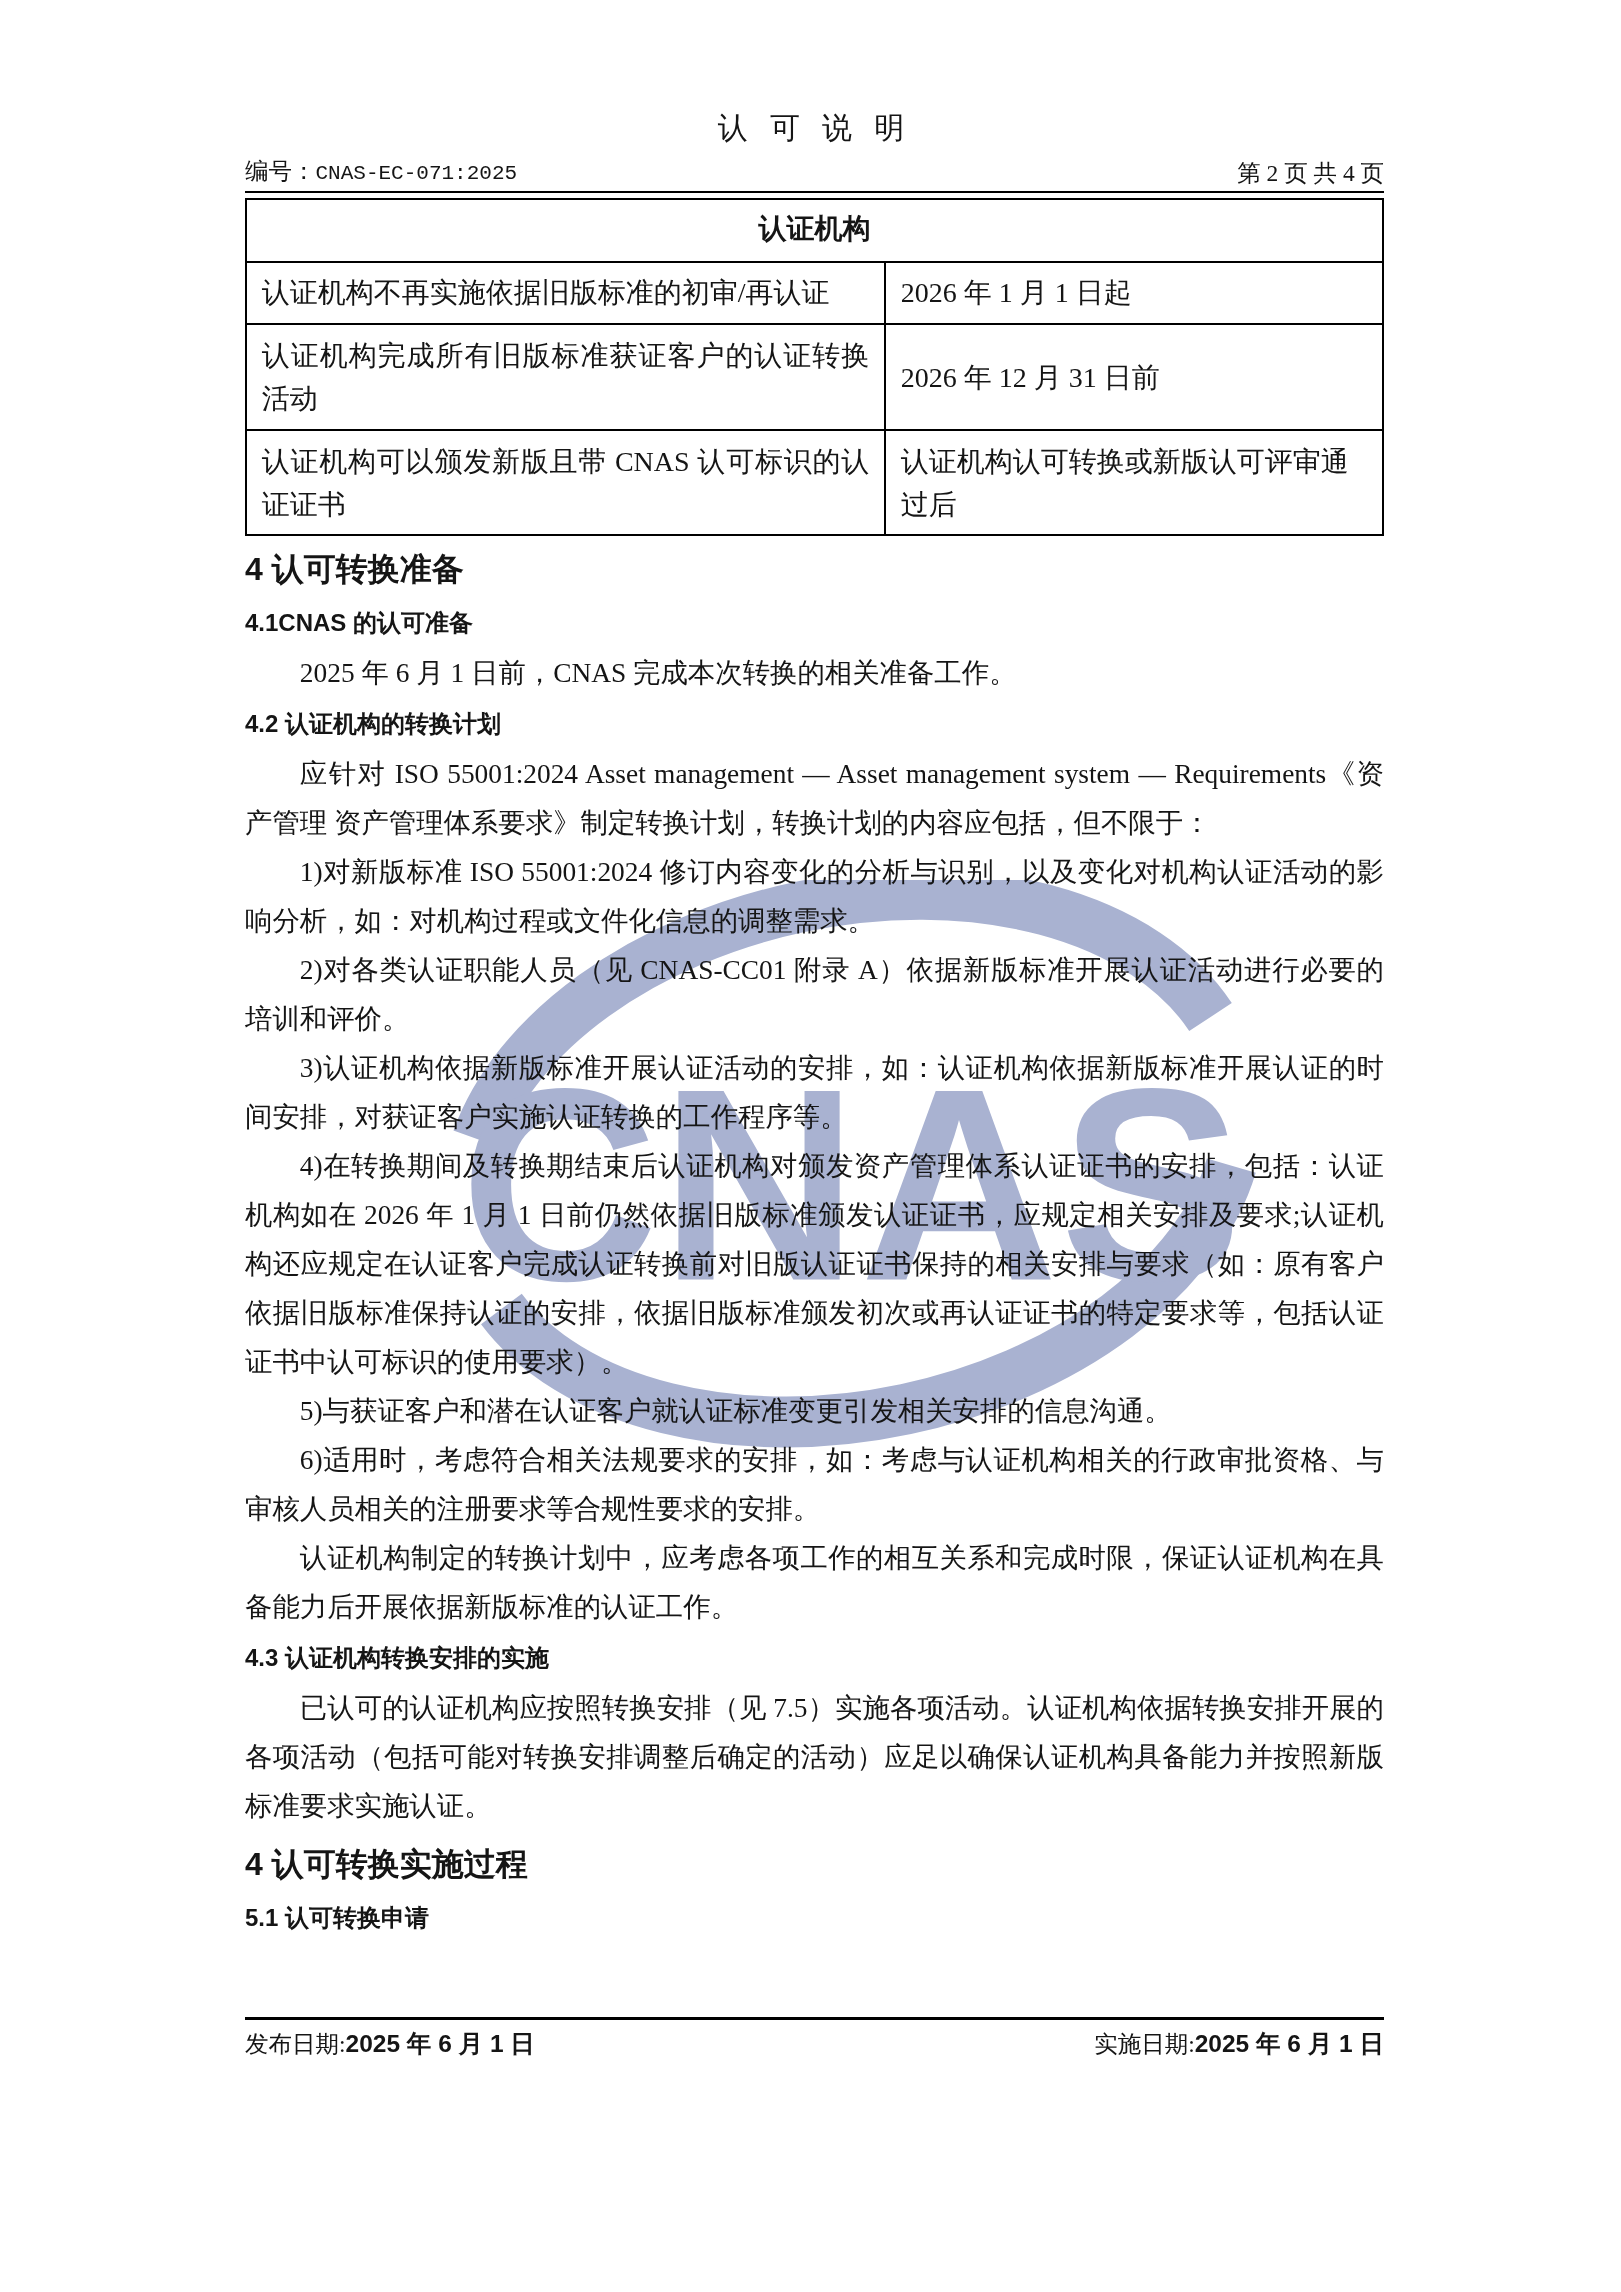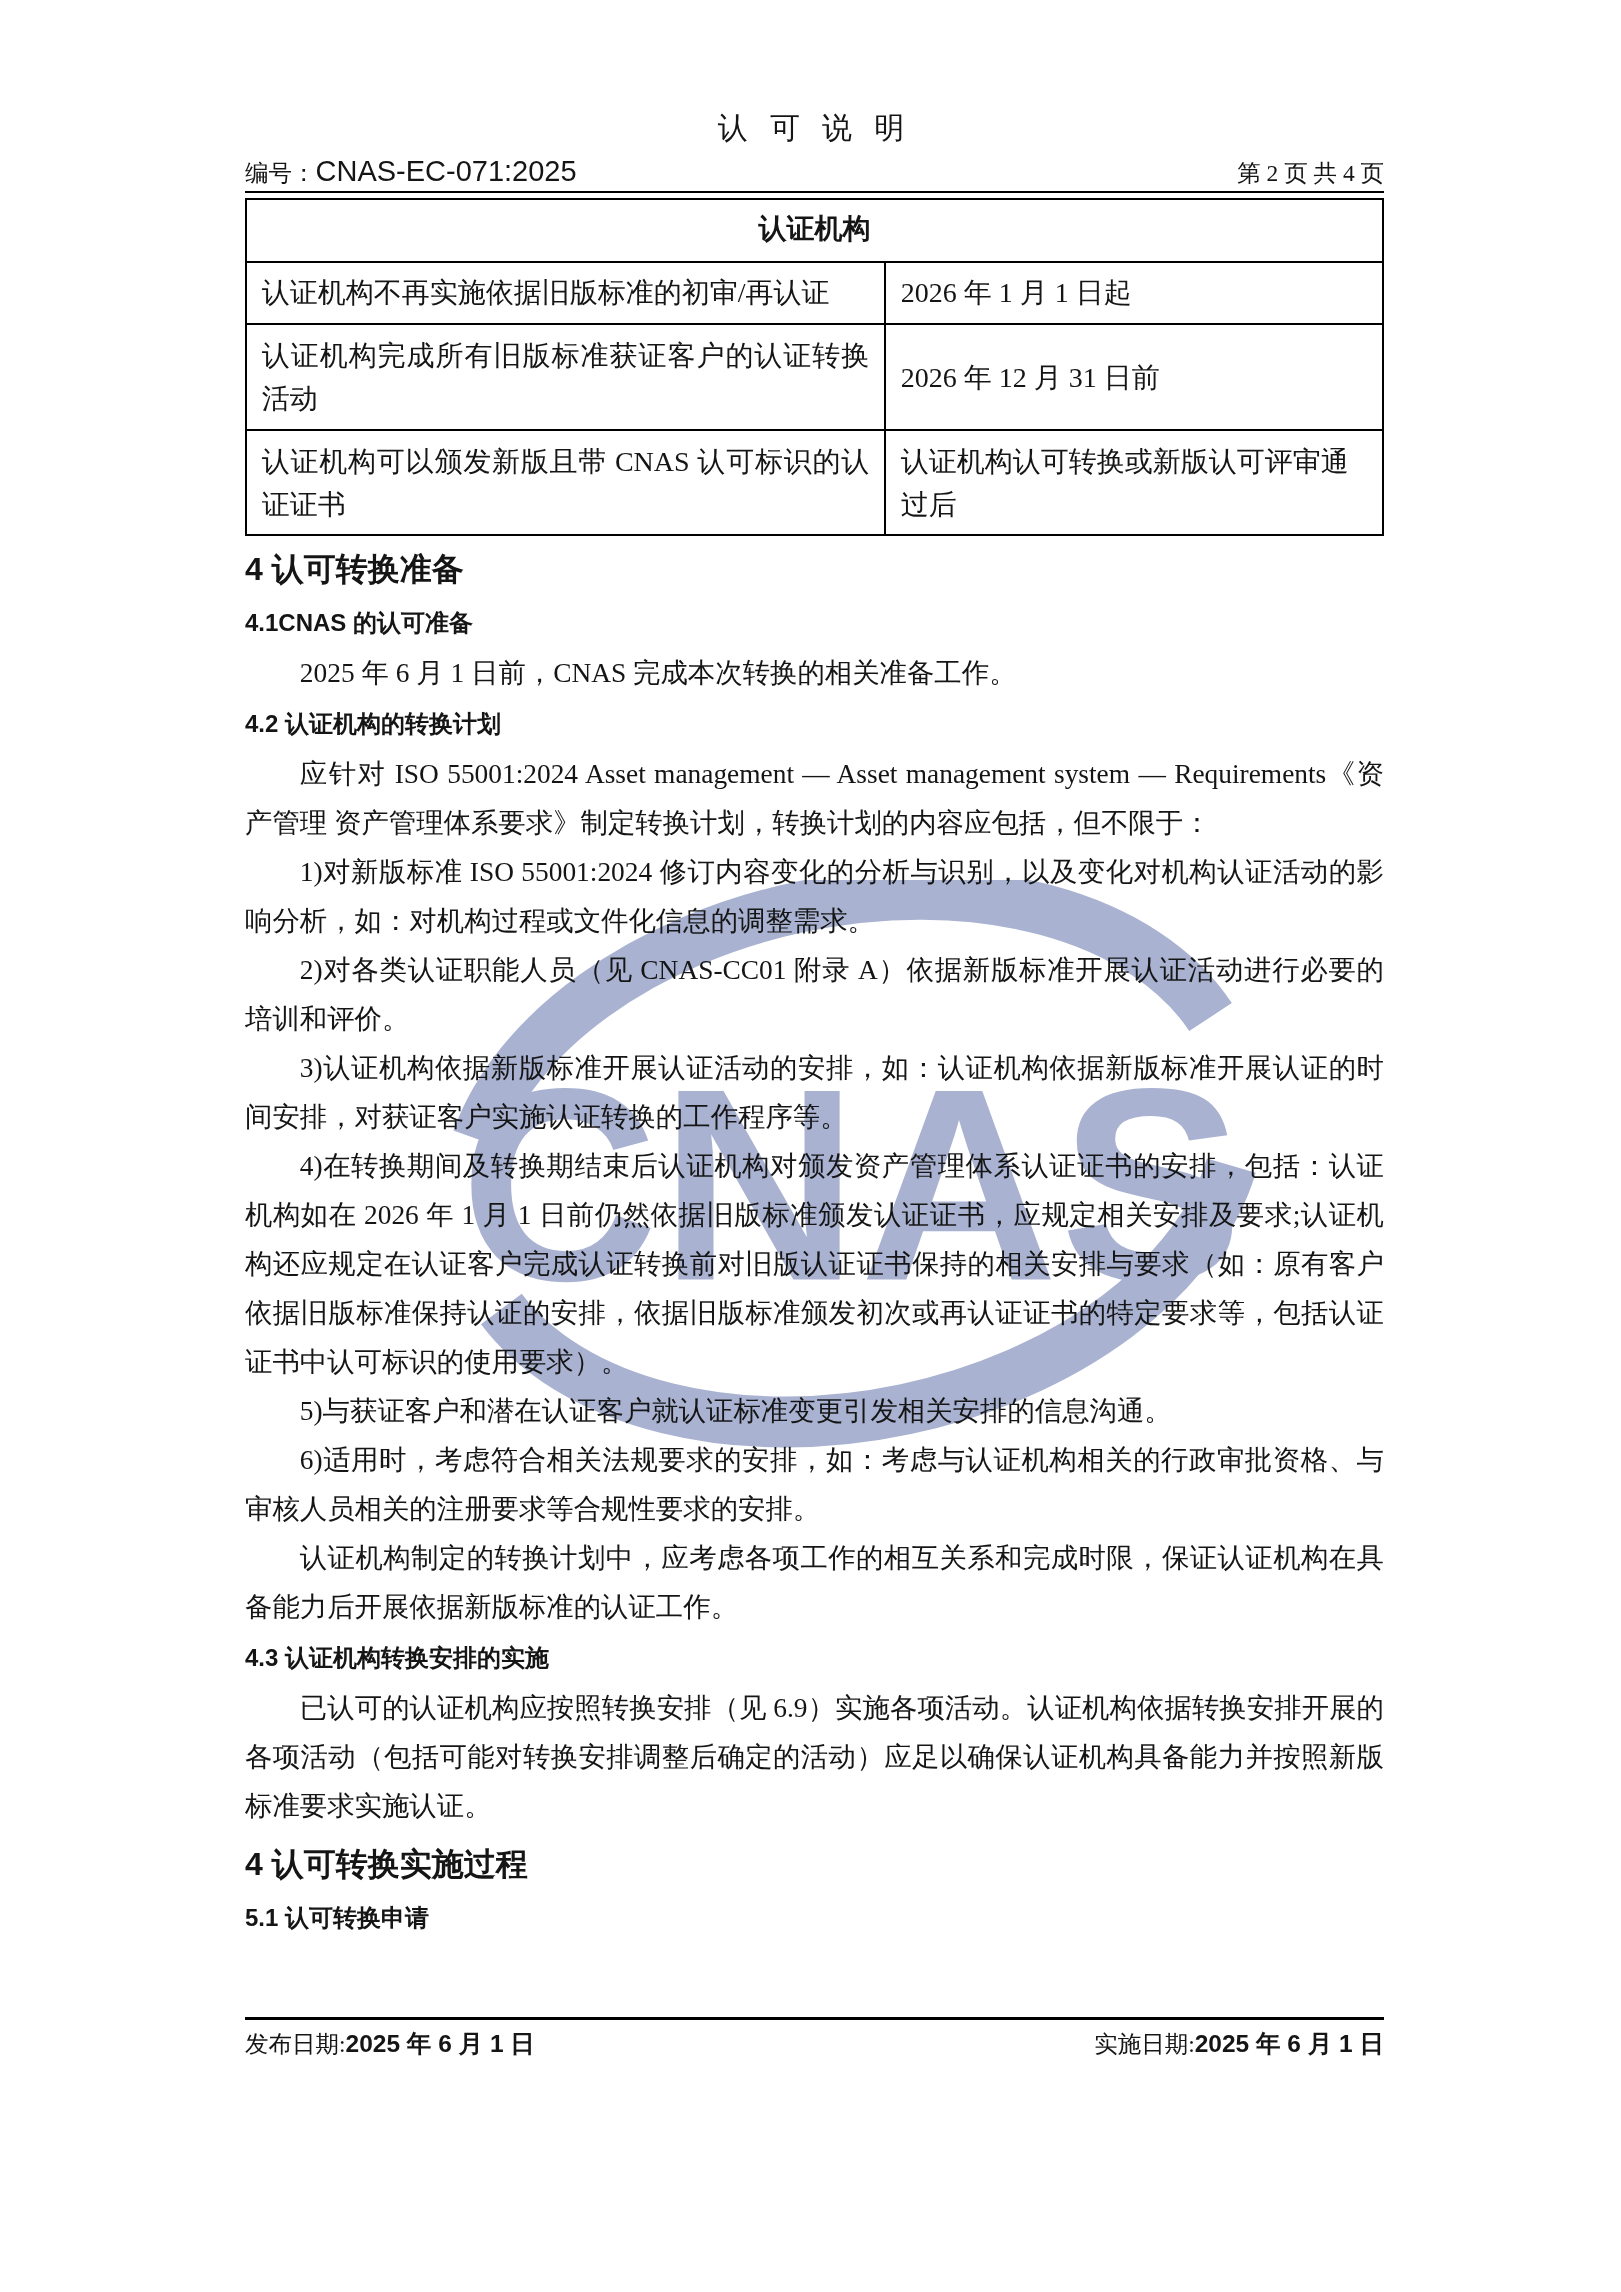--- a/index.html
+++ b/index.html
@@ -32,21 +32,21 @@
     letter-spacing: 6.9px;
     line-height: 47px;
   }
   .meta-row {
     margin-top: 7.8px;
     display: flex; justify-content: space-between; align-items: flex-end;
     border-bottom: 2.9px solid #000;
     padding-bottom: 4.9px;
     font-size: 23.5px; line-height: 25.5px;
   }
-  .doc-no-value { font-family: Liberation Sans, sans-serif; font-size: 29px; }
+  .doc-no-value { font-family: Liberation Mono, monospace; font-size: 21px; }
 
   table.conv-table {
     width: 100%;
     border-collapse: collapse;
     border: 2.9px solid #000;
     margin-top: 4.9px;
   }
   table.conv-table td {
     border: 2px solid #000;
     border-top-width: 2.9px;
@@ -154,21 +154,21 @@
     <div class="h2">4.2 认证机构的转换计划</div>
     <div class="para">应针对 ISO 55001:2024 Asset management — Asset management system — Requirements《资产管理 资产管理体系要求》制定转换计划，转换计划的内容应包括，但不限于：</div>
     <div class="para">1)对新版标准 ISO 55001:2024 修订内容变化的分析与识别，以及变化对机构认证活动的影响分析，如：对机构过程或文件化信息的调整需求。</div>
     <div class="para">2)对各类认证职能人员（见 CNAS-CC01 附录 A）依据新版标准开展认证活动进行必要的培训和评价。</div>
     <div class="para">3)认证机构依据新版标准开展认证活动的安排，如：认证机构依据新版标准开展认证的时间安排，对获证客户实施认证转换的工作程序等。</div>
     <div class="para">4)在转换期间及转换期结束后认证机构对颁发资产管理体系认证证书的安排，包括：认证机构如在 2026 年 1 月 1 日前仍然依据旧版标准颁发认证证书，应规定相关安排及要求;认证机构还应规定在认证客户完成认证转换前对旧版认证证书保持的相关安排与要求（如：原有客户依据旧版标准保持认证的安排，依据旧版标准颁发初次或再认证证书的特定要求等，包括认证证书中认可标识的使用要求）。</div>
     <div class="para">5)与获证客户和潜在认证客户就认证标准变更引发相关安排的信息沟通。</div>
     <div class="para">6)适用时，考虑符合相关法规要求的安排，如：考虑与认证机构相关的行政审批资格、与审核人员相关的注册要求等合规性要求的安排。</div>
     <div class="para">认证机构制定的转换计划中，应考虑各项工作的相互关系和完成时限，保证认证机构在具备能力后开展依据新版标准的认证工作。</div>
     <div class="h2">4.3 认证机构转换安排的实施</div>
-    <div class="para">已认可的认证机构应按照转换安排（见 6.9）实施各项活动。认证机构依据转换安排开展的各项活动（包括可能对转换安排调整后确定的活动）应足以确保认证机构具备能力并按照新版标准要求实施认证。</div>
+    <div class="para">已认可的认证机构应按照转换安排（见 7.5）实施各项活动。认证机构依据转换安排开展的各项活动（包括可能对转换安排调整后确定的活动）应足以确保认证机构具备能力并按照新版标准要求实施认证。</div>
     <div class="h1">4 认可转换实施过程</div>
     <div class="h2">5.1 认可转换申请</div>
 
   </div>
 
   <div class="footer">
     <span>
       <span>发布日期:</span><span class="date">2025 年 6 月 1 日</span>
     </span>
     <span>

